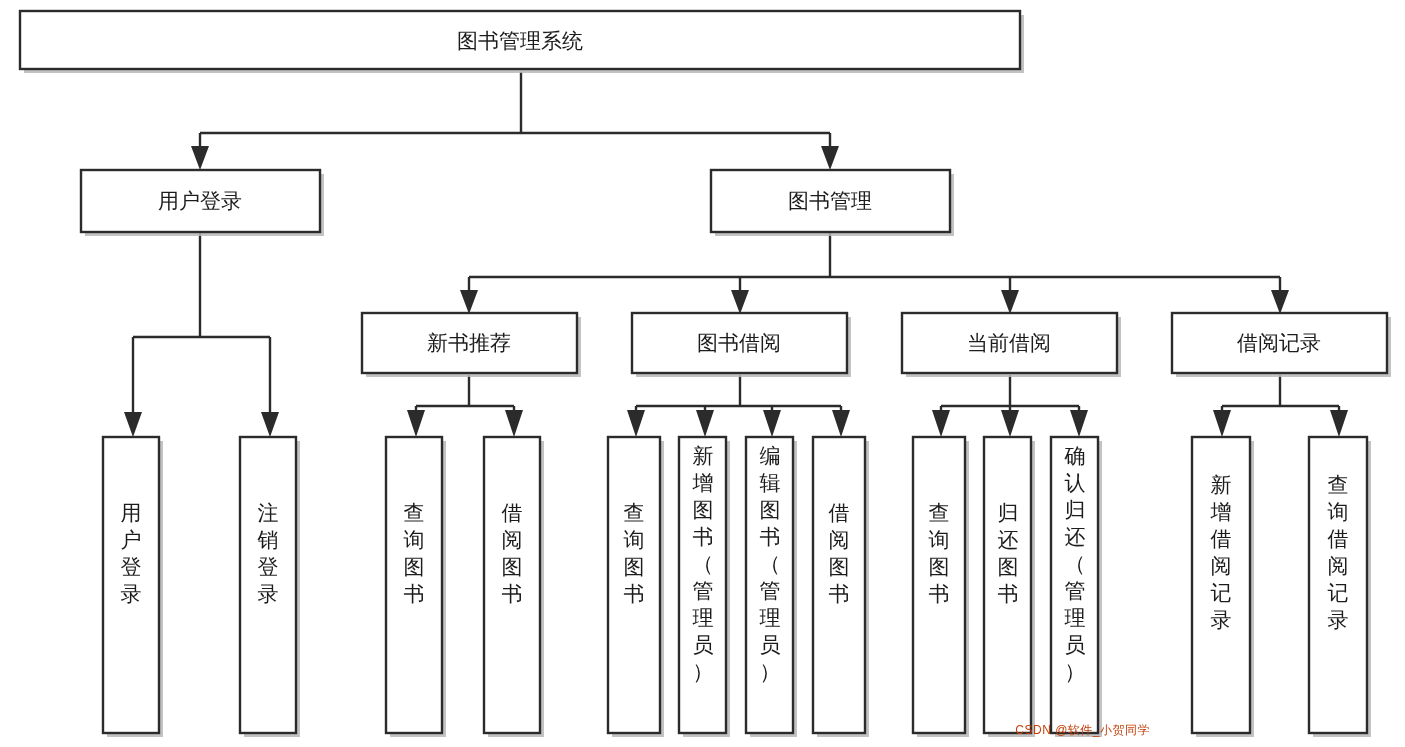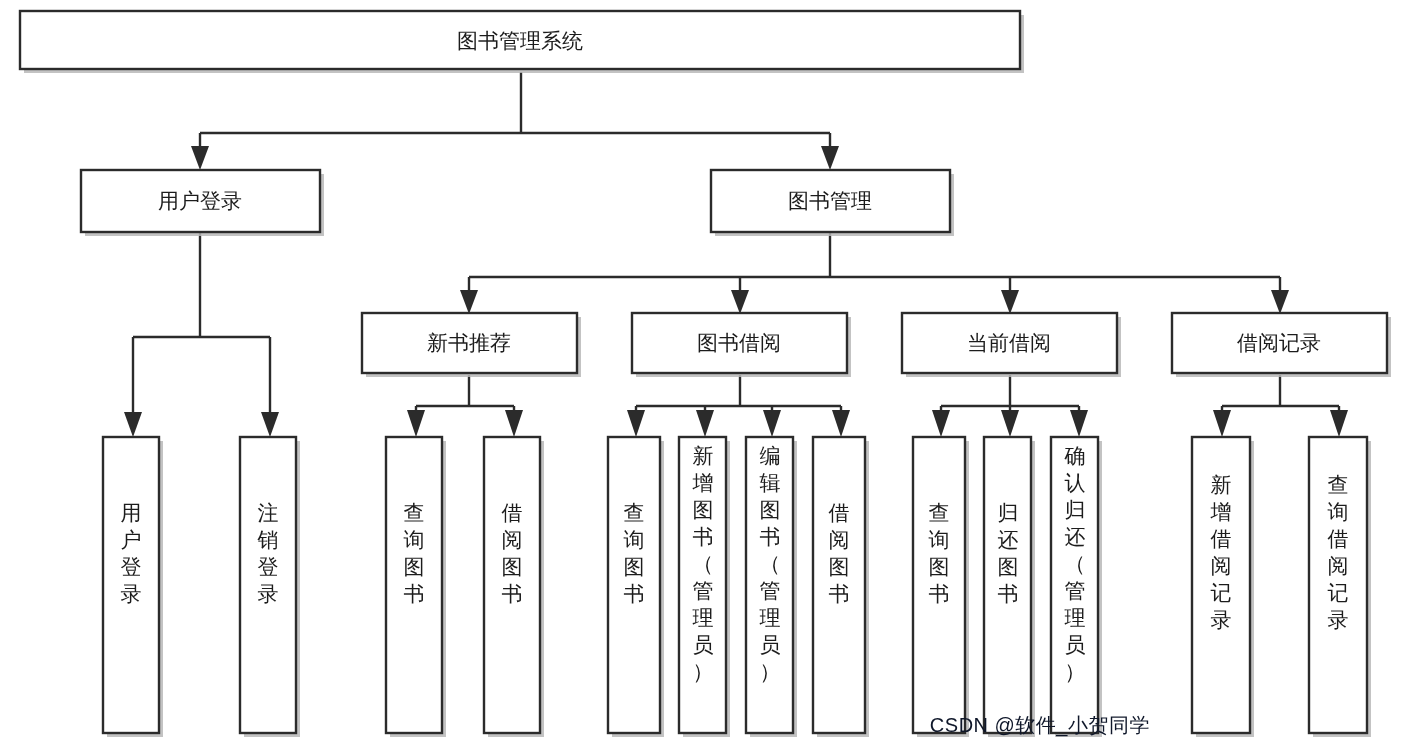--- a/index.html
+++ b/index.html
@@ -54,22 +54,22 @@
     font-family: "Liberation Sans", "DejaVu Sans", sans-serif;
     font-size: 21px;
     fill: #1c1c1c;
     text-anchor: middle;
   }
   .watermark {
     position: absolute;
     right: 12px;
     bottom: 8px;
     font-family: "Liberation Sans", "DejaVu Sans", sans-serif;
-    font-size: 20px;
-    color: #0f172a;
+    font-size: 12px;
+    color: #c2410c;
     letter-spacing: 0.5px;
     white-space: nowrap;
     pointer-events: none;
   }
 </style>
 </head>
 <body>
 
 <div id="diagram-root">
 

